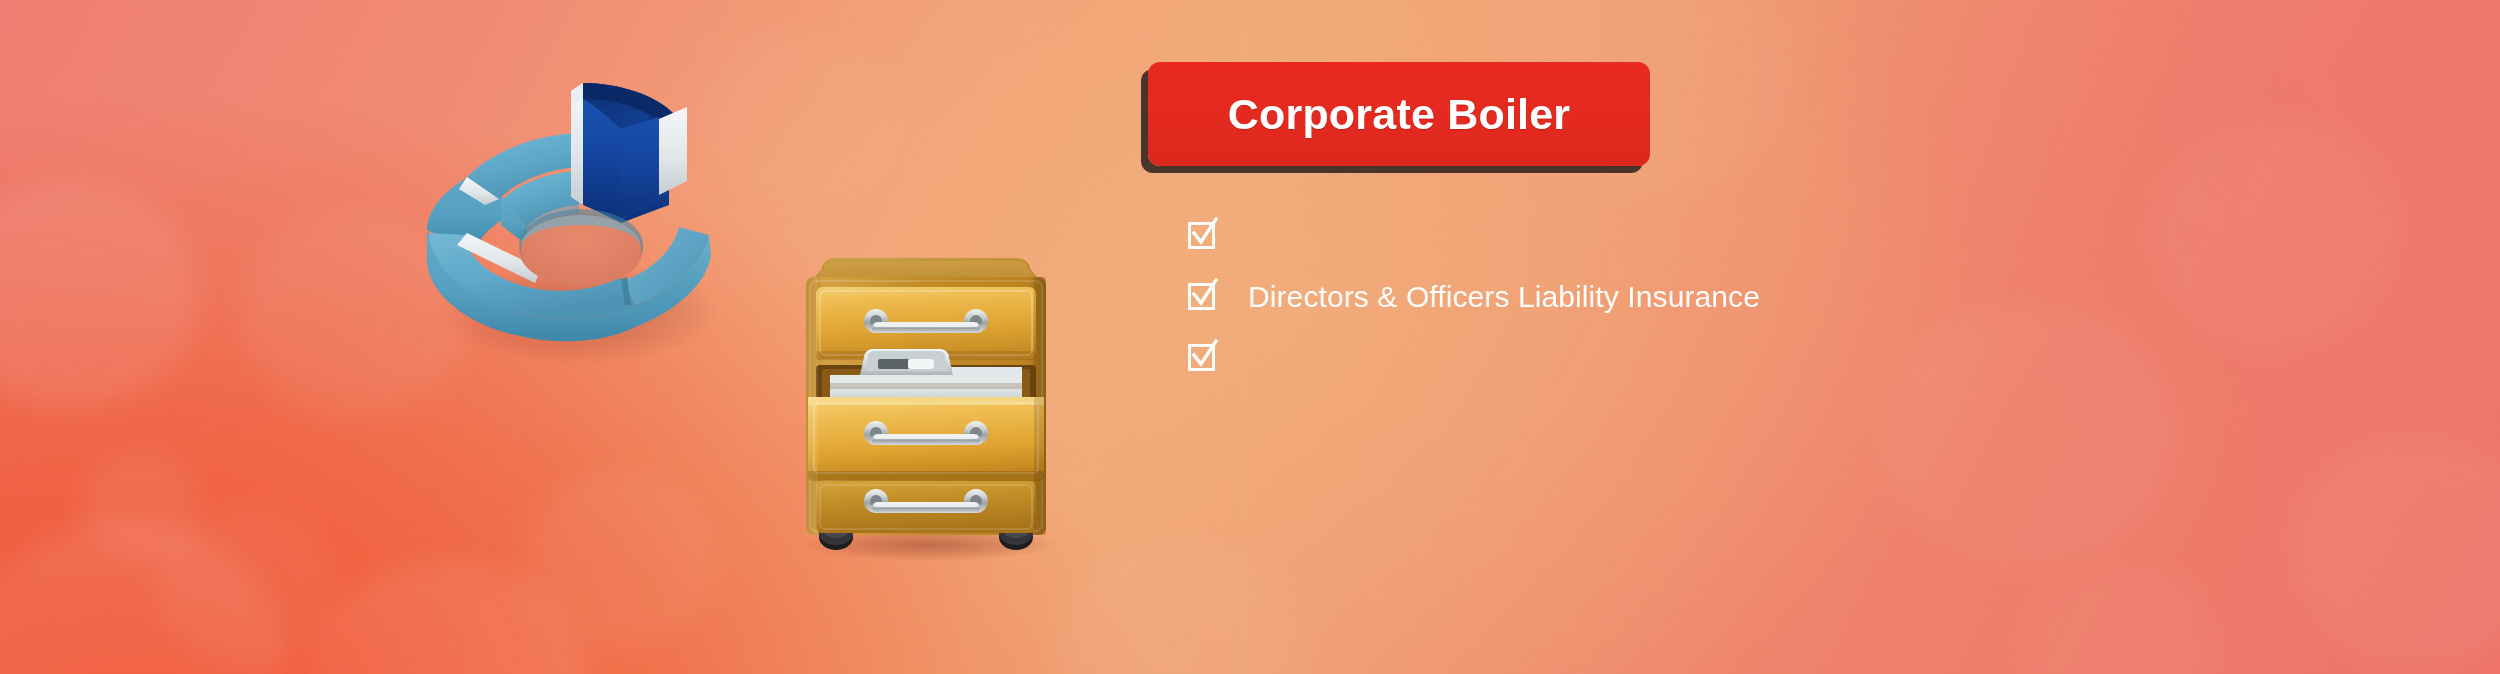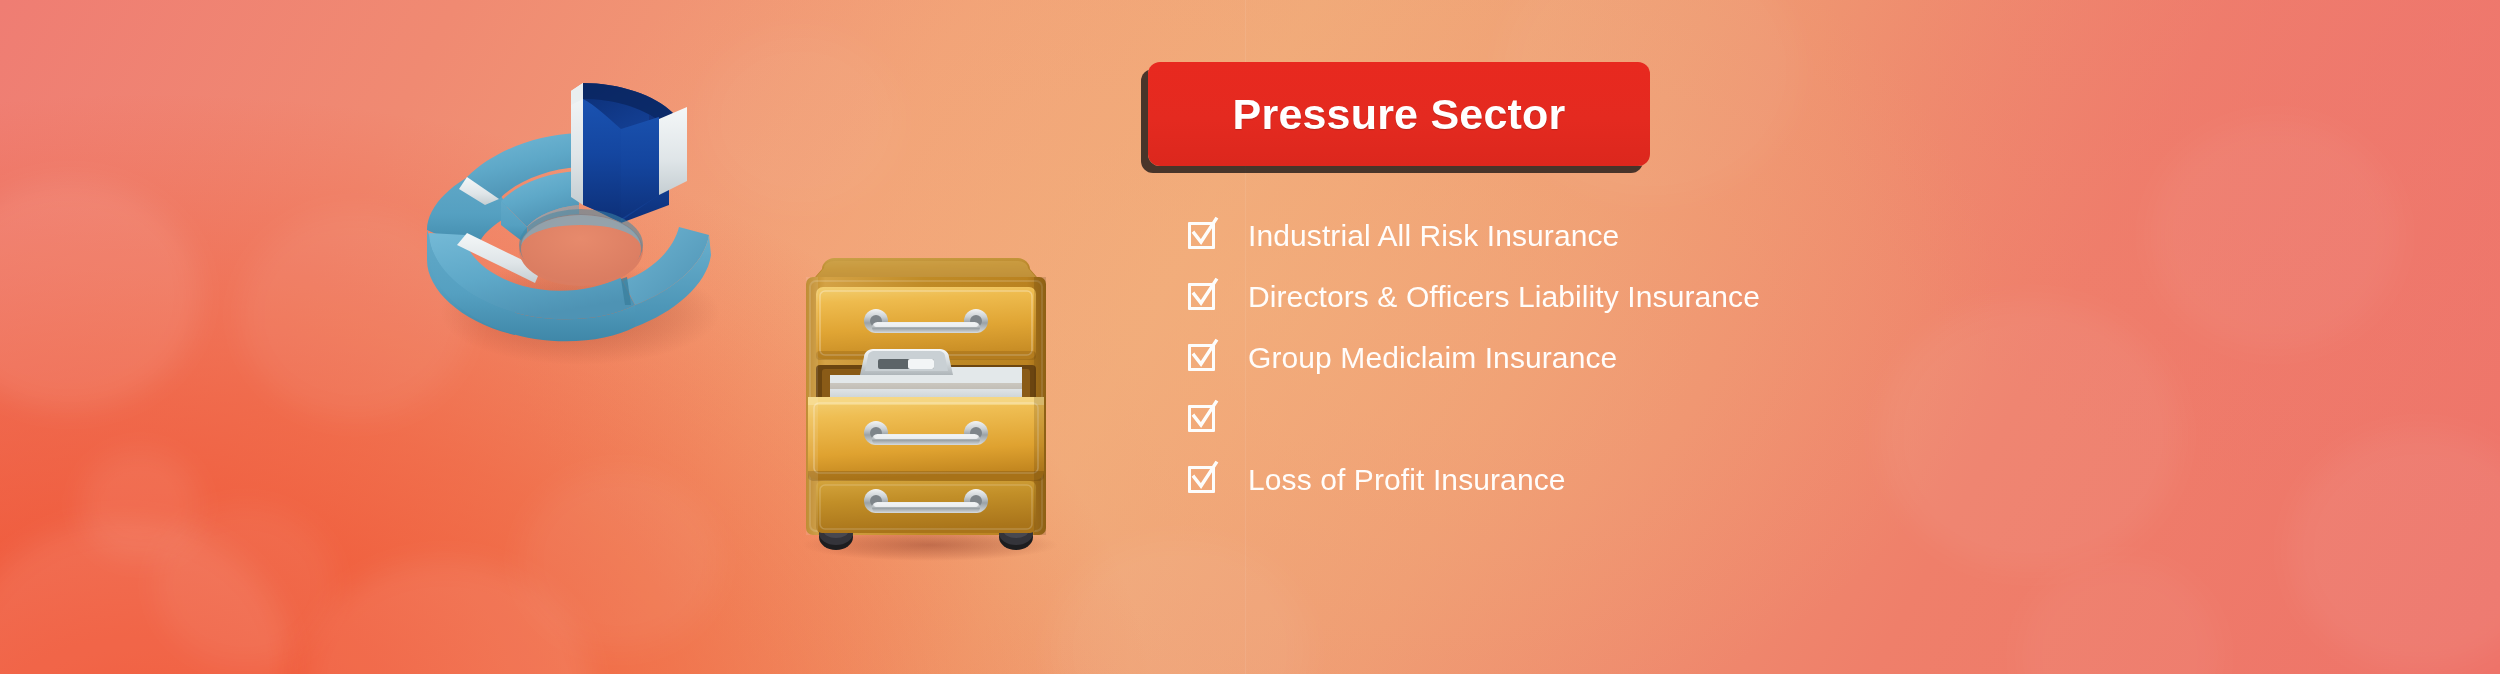--- a/index.html
+++ b/index.html
@@ -385,71 +385,52 @@
         <rect x="82" y="277" width="108" height="11" rx="5.5" fill="url(#handleG)"></rect>
         <rect x="84" y="278" width="104" height="4" rx="2" fill="#f2f5f6" opacity="0.85"></rect>
       </g>
 
       <rect x="16" y="52" width="12" height="258" fill="rgba(255,255,255,0.10)"></rect>
       <rect x="244" y="52" width="12" height="258" fill="rgba(80,50,10,0.18)"></rect>
     </svg>
   </div>
 
   <div class="title-plate">
-    <span class="title-text">Pressure Sector</span>
+    <span class="title-text">Corporate Boiler</span>
   </div>
 
   <div class="check-list">
 
     <div class="check-item">
       <span class="check-box">
         <span class="box-outline"></span>
         <svg class="tick" viewBox="0 0 31 33" xmlns="http://www.w3.org/2000/svg">
             <path d="M5,17 L12,26 L27,3" fill="none" stroke="#fdfdfc" stroke-width="3.4" stroke-linecap="square"></path>
           </svg>
       </span>
-      <span class="check-label">Industrial All Risk Insurance</span>
     </div>
 
 
     <div class="check-item">
       <span class="check-box">
         <span class="box-outline"></span>
         <svg class="tick" viewBox="0 0 31 33" xmlns="http://www.w3.org/2000/svg">
             <path d="M5,17 L12,26 L27,3" fill="none" stroke="#fdfdfc" stroke-width="3.4" stroke-linecap="square"></path>
           </svg>
       </span>
       <span class="check-label">Directors &amp; Officers Liability Insurance</span>
     </div>
 
 
-    <div class="check-item">
-      <span class="check-box">
-        <span class="box-outline"></span>
-        <svg class="tick" viewBox="0 0 31 33" xmlns="http://www.w3.org/2000/svg">
-            <path d="M5,17 L12,26 L27,3" fill="none" stroke="#fdfdfc" stroke-width="3.4" stroke-linecap="square"></path>
-          </svg>
-      </span>
-      <span class="check-label">Group Mediclaim Insurance</span>
-    </div>
 
     <div class="check-item">
       <span class="check-box">
         <span class="box-outline"></span>
         <svg class="tick" viewBox="0 0 31 33" xmlns="http://www.w3.org/2000/svg">
             <path d="M5,17 L12,26 L27,3" fill="none" stroke="#fdfdfc" stroke-width="3.4" stroke-linecap="square"></path>
           </svg>
       </span>
     </div>
 
-    <div class="check-item">
-      <span class="check-box">
-        <span class="box-outline"></span>
-        <svg class="tick" viewBox="0 0 31 33" xmlns="http://www.w3.org/2000/svg">
-            <path d="M5,17 L12,26 L27,3" fill="none" stroke="#fdfdfc" stroke-width="3.4" stroke-linecap="square"></path>
-          </svg>
-      </span>
-      <span class="check-label">Loss of Profit Insurance</span>
-    </div>
 
   </div>
 
 </div>
 
 </body></html>

